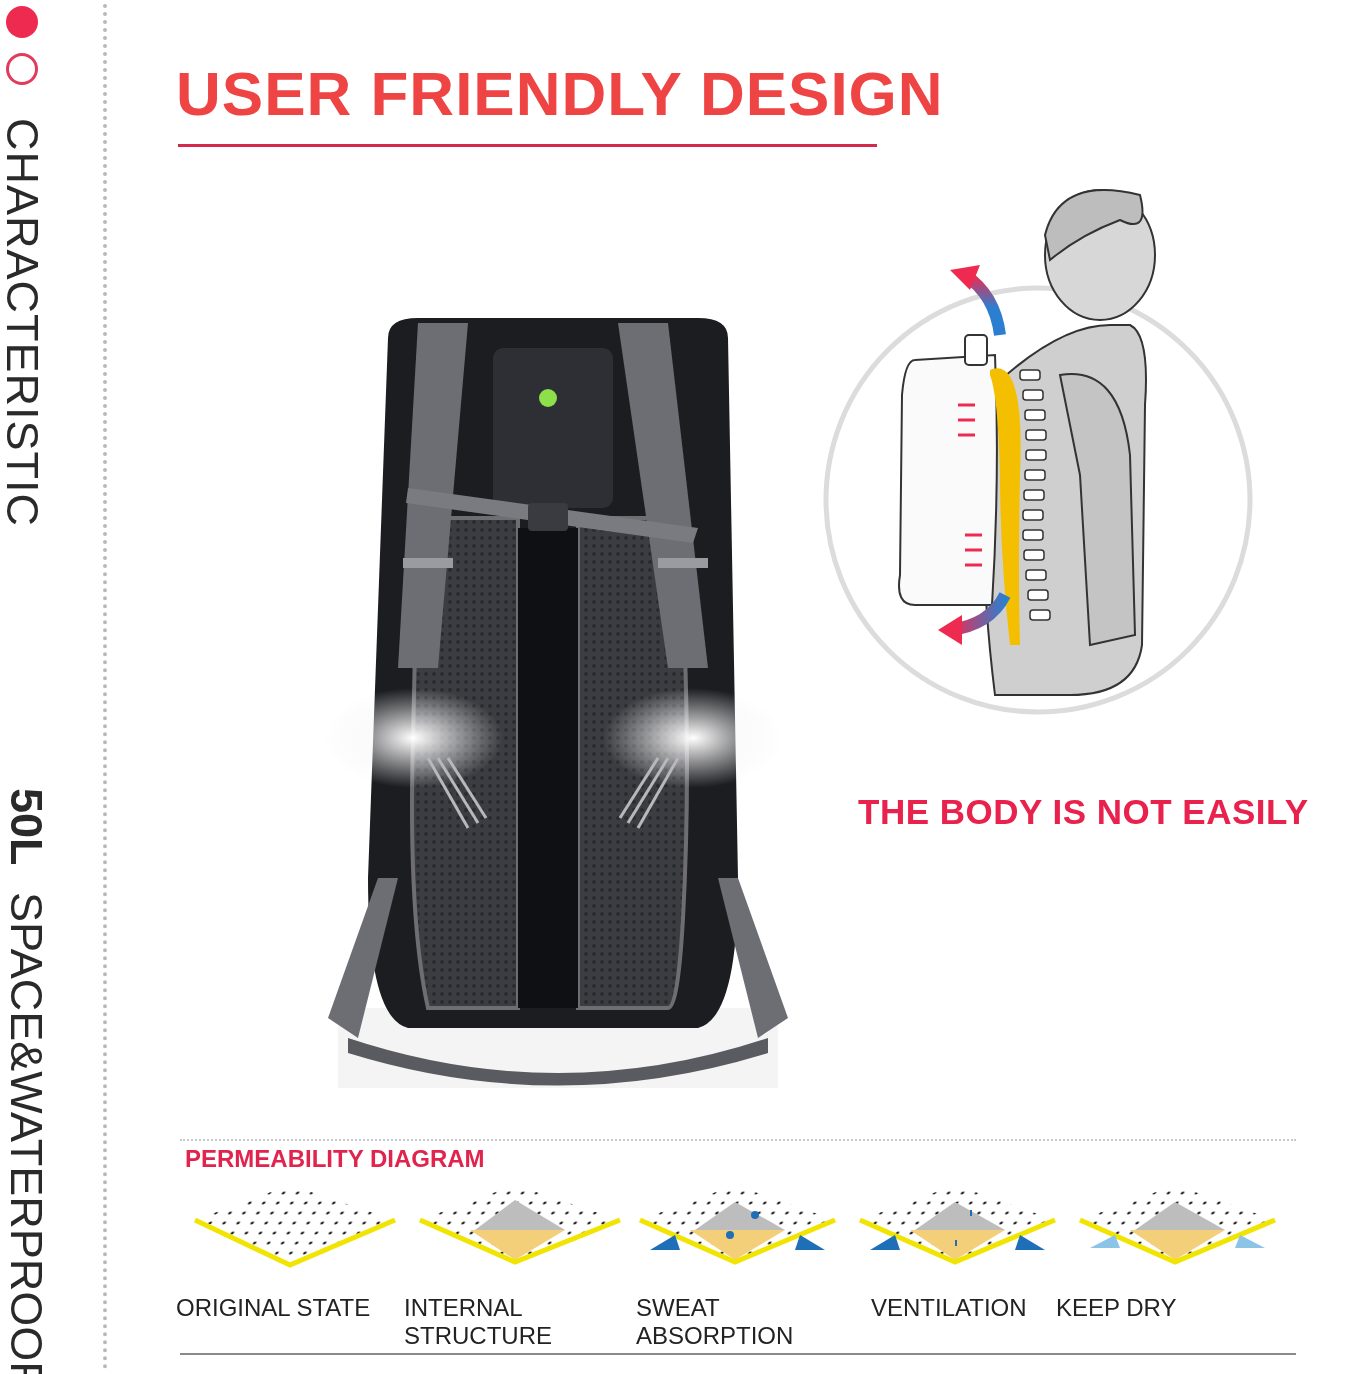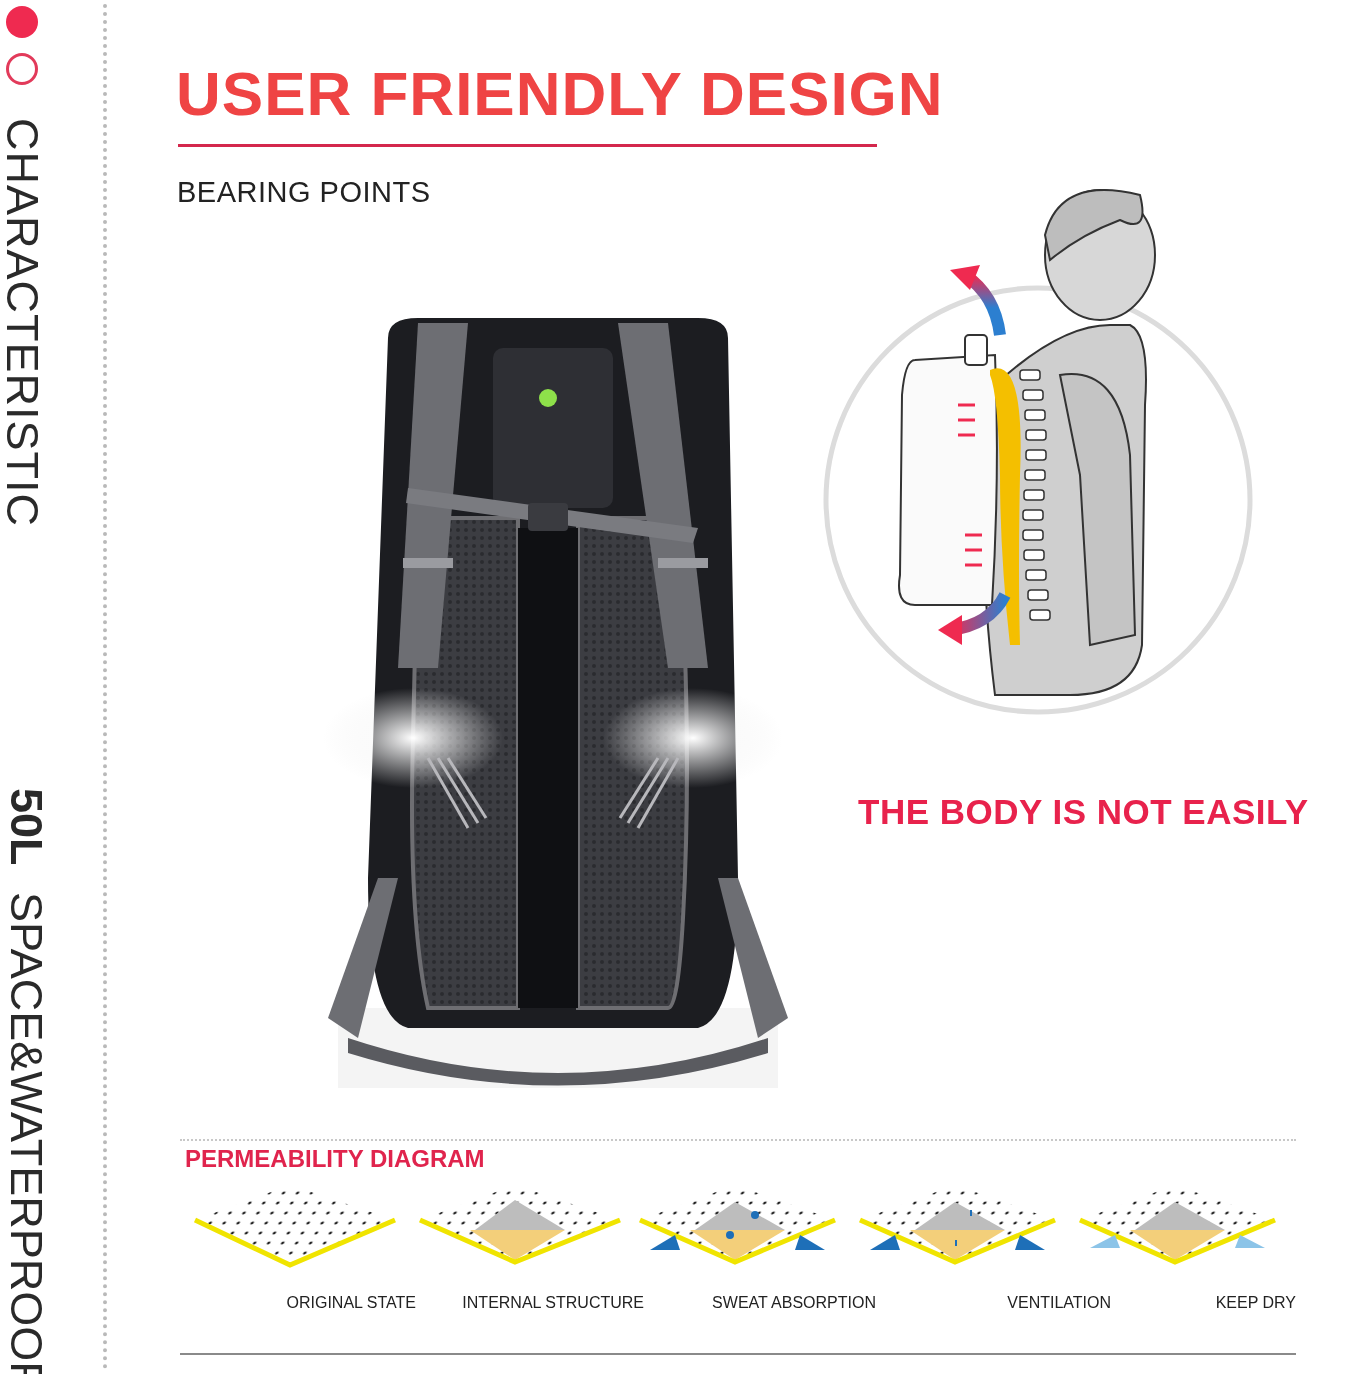--- a/index.html
+++ b/index.html
@@ -12,40 +12,39 @@
   .side-char{left:0;top:118px;font-size:45px;font-weight:normal;letter-spacing:1px;width:48px;}
   .side-50{left:0;top:788px;font-size:45px;}
   .side-50 b{font-weight:bold;}
   .title{left:176px;top:58px;font-size:62px;font-weight:bold;letter-spacing:1px;color:#ef4444;}
   .title-rule{left:178px;top:144px;width:699px;height:3px;background:#d4284d;}
   .subtitle{left:177px;top:170px;font-size:29px;line-height:45px;color:#222;letter-spacing:0.5px;}
   .callout{left:858px;top:785px;font-size:35px;font-weight:bold;color:#e8224c;line-height:54px;letter-spacing:0.5px;text-align:right;}
   .perm-rule{left:180px;top:1139px;width:1116px;border-top:2px dotted #c8c8c8;}
   .perm-title{left:185px;top:1145px;font-size:24px;font-weight:bold;color:#e0244d;text-align:right;}
   .bottom-rule{left:180px;top:1353px;width:1116px;height:2px;background:#8a8a8a;}
-  .step-label{position:absolute;top:1294px;font-size:16px;color:#222;text-align:right;width:240px;}
+  .step-label{position:absolute;top:1294px;font-size:24px;color:#222;text-align:left;width:240px;}
   .backpack{left:318px;top:318px;}
   .illus{left:820px;top:175px;}
 </style>
 </head>
 <body>
 
 <div class="abs dot-filled"></div>
 <div class="abs dot-empty"></div>
 <div class="abs vert side-char">CHARACTERISTIC</div>
 <div class="abs vert side-50">
   <b>50L</b>
   <span style="margin-top:14px;display:inline-block;">SPACE&amp;WATERPROOF</span>
 </div>
 <div class="abs vline"></div>
 
 <div class="abs title">USER FRIENDLY DESIGN</div>
 <div class="abs title-rule"></div>
 <div class="abs subtitle">
-  <div>BEARING POINTS</div>
 </div>
 
 <svg class="abs backpack" width="470" height="780" viewBox="0 0 470 780">
   <defs>
     <pattern id="mesh" width="8" height="8" patternUnits="userSpaceOnUse">
       <rect width="8" height="8" fill="#3c3d42"></rect>
       <circle cx="4" cy="4" r="2" fill="#2a2b2f"></circle>
     </pattern>
     <radialGradient id="cloud" cx="50%" cy="50%" r="50%">
       <stop offset="0%" stop-color="#fff" stop-opacity="1"></stop>

